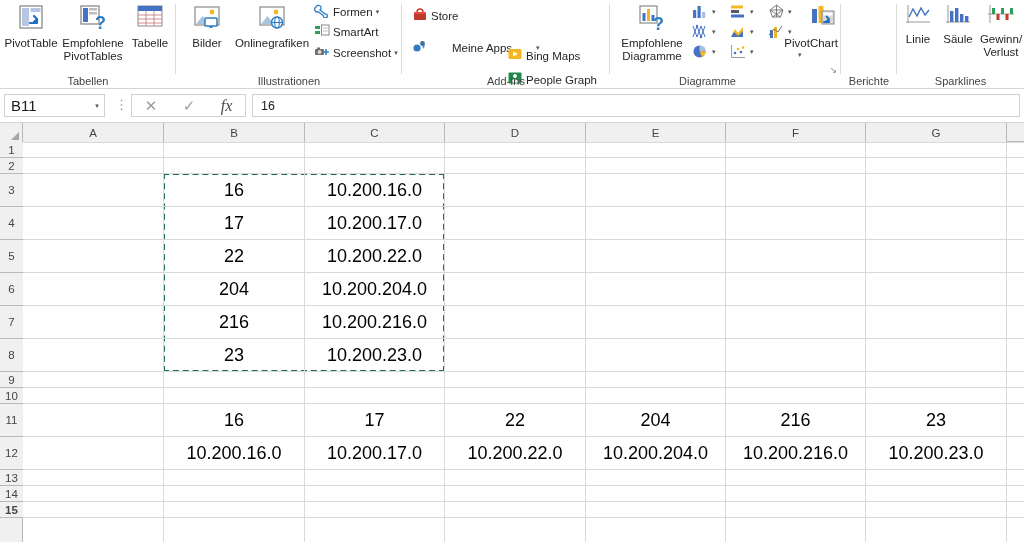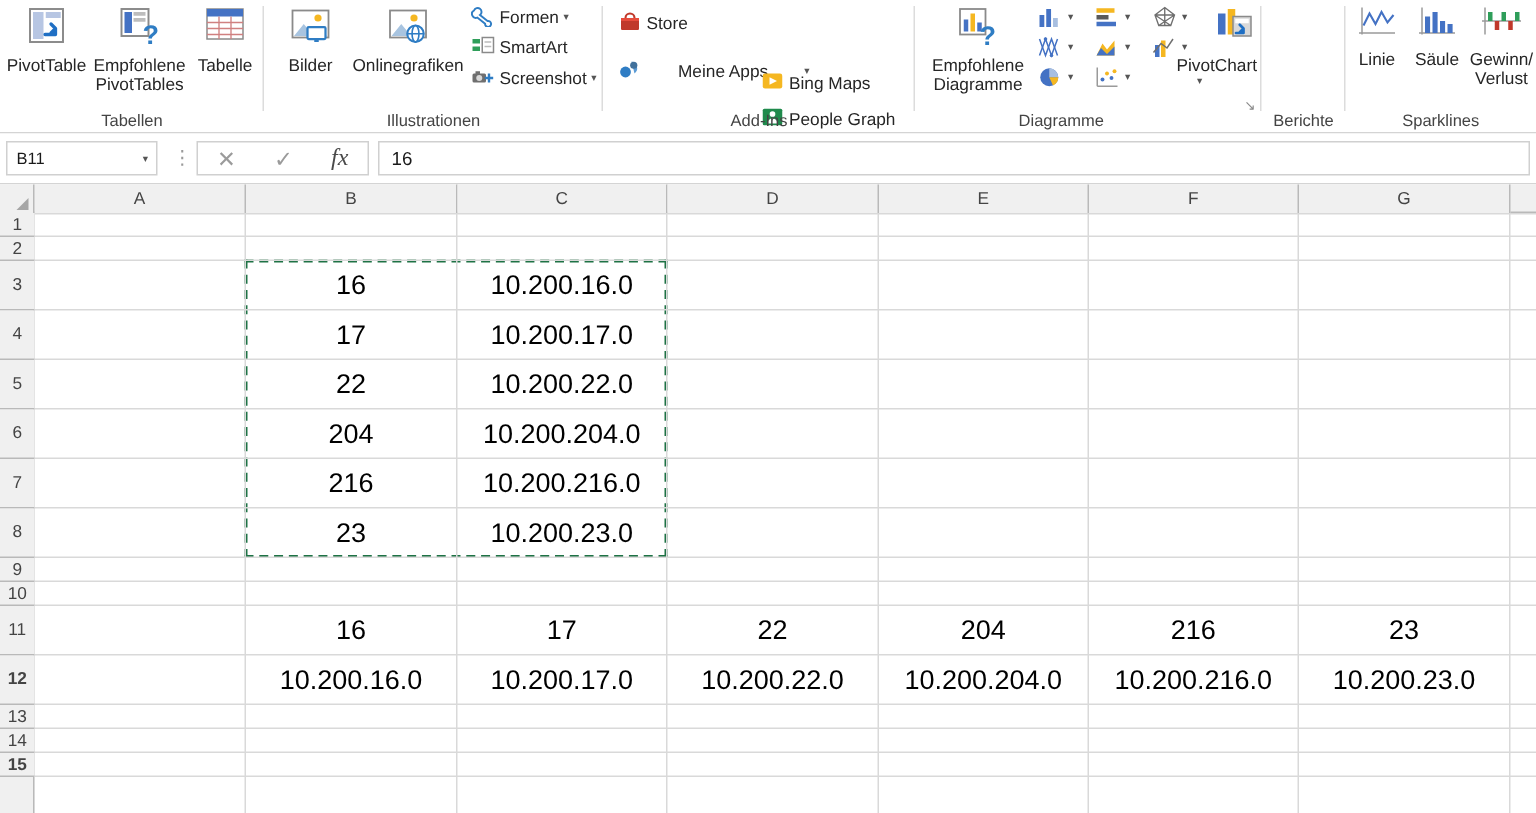--- a/index.html
+++ b/index.html
@@ -49,21 +49,21 @@
     width: 1024px; height: 34px;
     background: #ffffff; border-bottom: 1px solid #d4d4d4;
   }
   #namebox {
     position: absolute; left: 4px; top: 5px;
     width: 101px; height: 23px;
     background: #fff; border: 1px solid #d0d0d0;
     display: flex; align-items: center;
   }
   #namebox .nbval {
-    flex: 1; font-size: 11px; color: #1a1a1a; padding-left: 6px;
+    flex: 1; font-size: 15px; color: #1a1a1a; padding-left: 6px;
   }
   #namebox .nbcaret {
     width: 14px; text-align: center; font-size: 7px; color: #555;
   }
   #fbgrip {
     position: absolute; left: 115px; top: 9px;
     font-size: 13px; color: #9a9a9a; letter-spacing: 0;
     line-height: 14px;
   }
   #fbbtns {
@@ -482,21 +482,21 @@
       <div class="rowcell" style="top: 16px; height: 16px;">2</div>
       <div class="rowcell" style="top: 32px; height: 33px;">3</div>
       <div class="rowcell" style="top: 65px; height: 33px;">4</div>
       <div class="rowcell" style="top: 98px; height: 33px;">5</div>
       <div class="rowcell" style="top: 131px; height: 33px;">6</div>
       <div class="rowcell" style="top: 164px; height: 33px;">7</div>
       <div class="rowcell" style="top: 197px; height: 33px;">8</div>
       <div class="rowcell" style="top: 230px; height: 16px;">9</div>
       <div class="rowcell" style="top: 246px; height: 16px;">10</div>
       <div class="rowcell" style="top: 262px; height: 33px;">11</div>
-      <div class="rowcell" style="top: 295px; height: 33px; font-weight: bold;">12</div>
+      <div class="rowcell" style="top: 295px; height: 33px;">12</div>
       <div class="rowcell" style="top: 328px; height: 16px;">13</div>
       <div class="rowcell" style="top: 344px; height: 16px;">14</div>
       <div class="rowcell" style="top: 360px; height: 16px; font-weight: bold;">15</div>
     </div>
   <div id="cells">
     <div id="antsbox" style="left: 140px; top: 31px; width: 282px; height: 199px; border-color: rgb(30, 114, 69);"></div>
   <div class="hline" style="top: 0px;"></div>
       <div class="hline" style="top: 15px;"></div>
       <div class="hline" style="top: 31px;"></div>
       <div class="hline" style="top: 64px;"></div>

